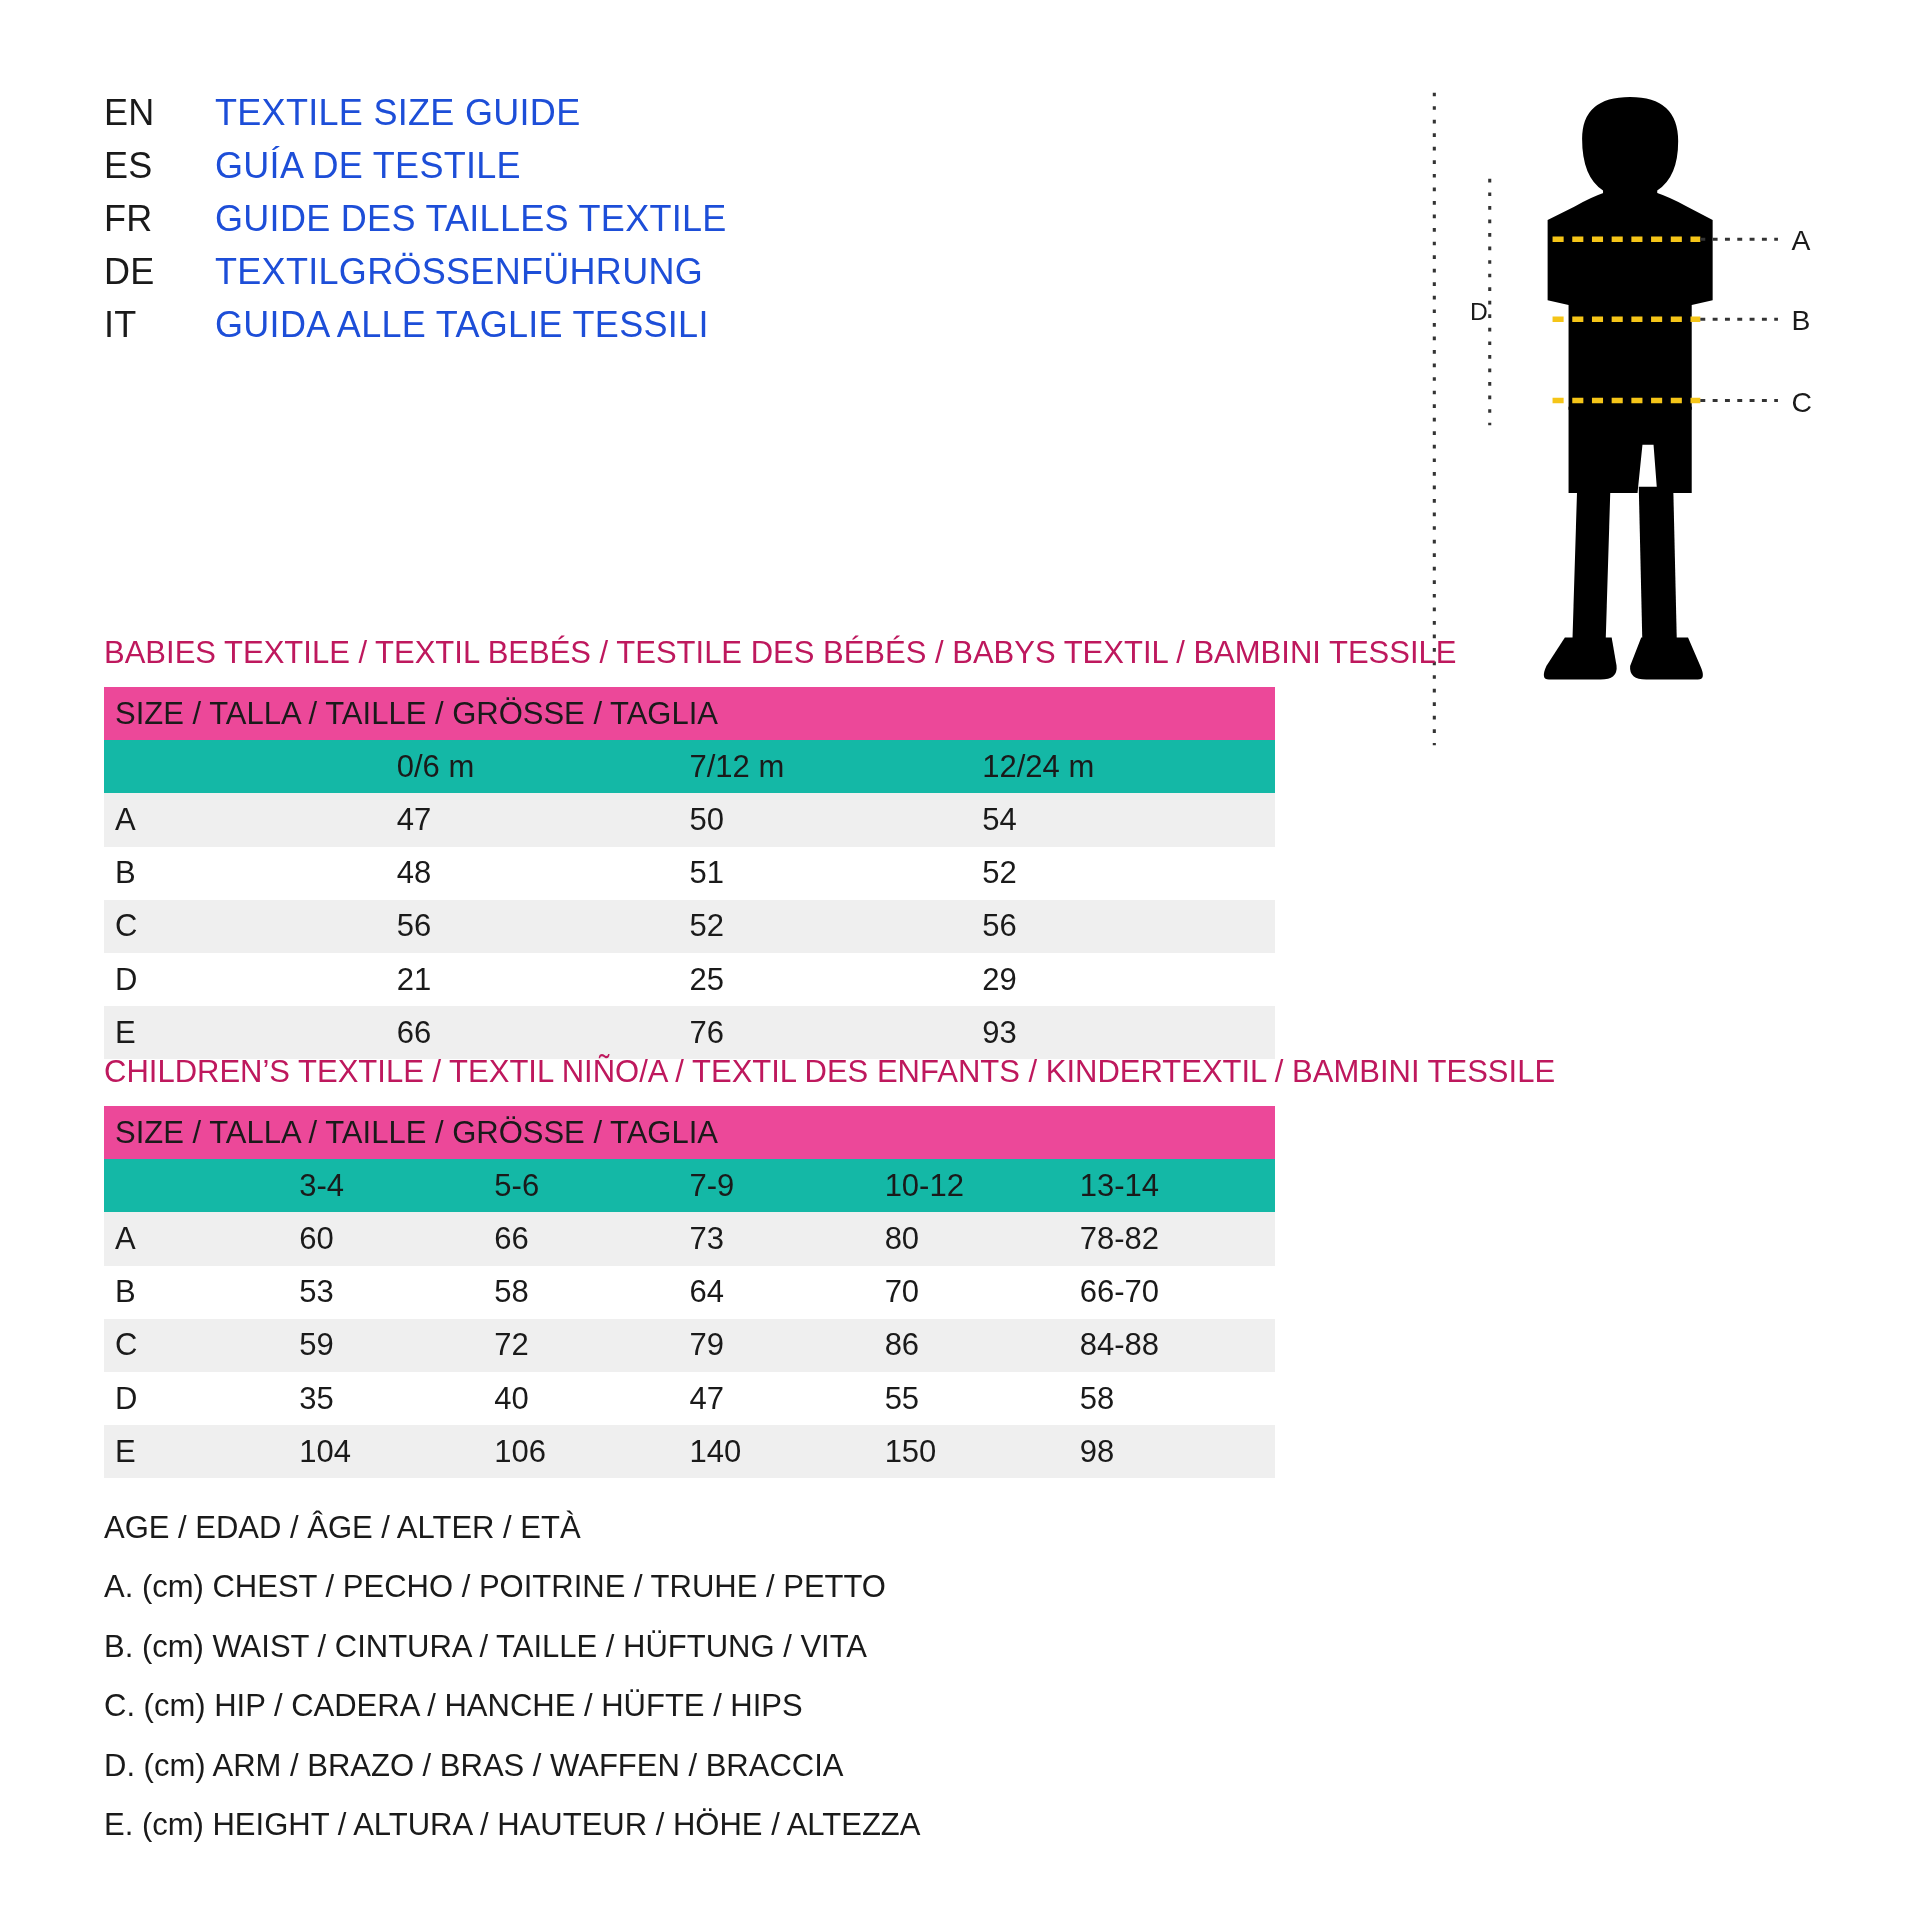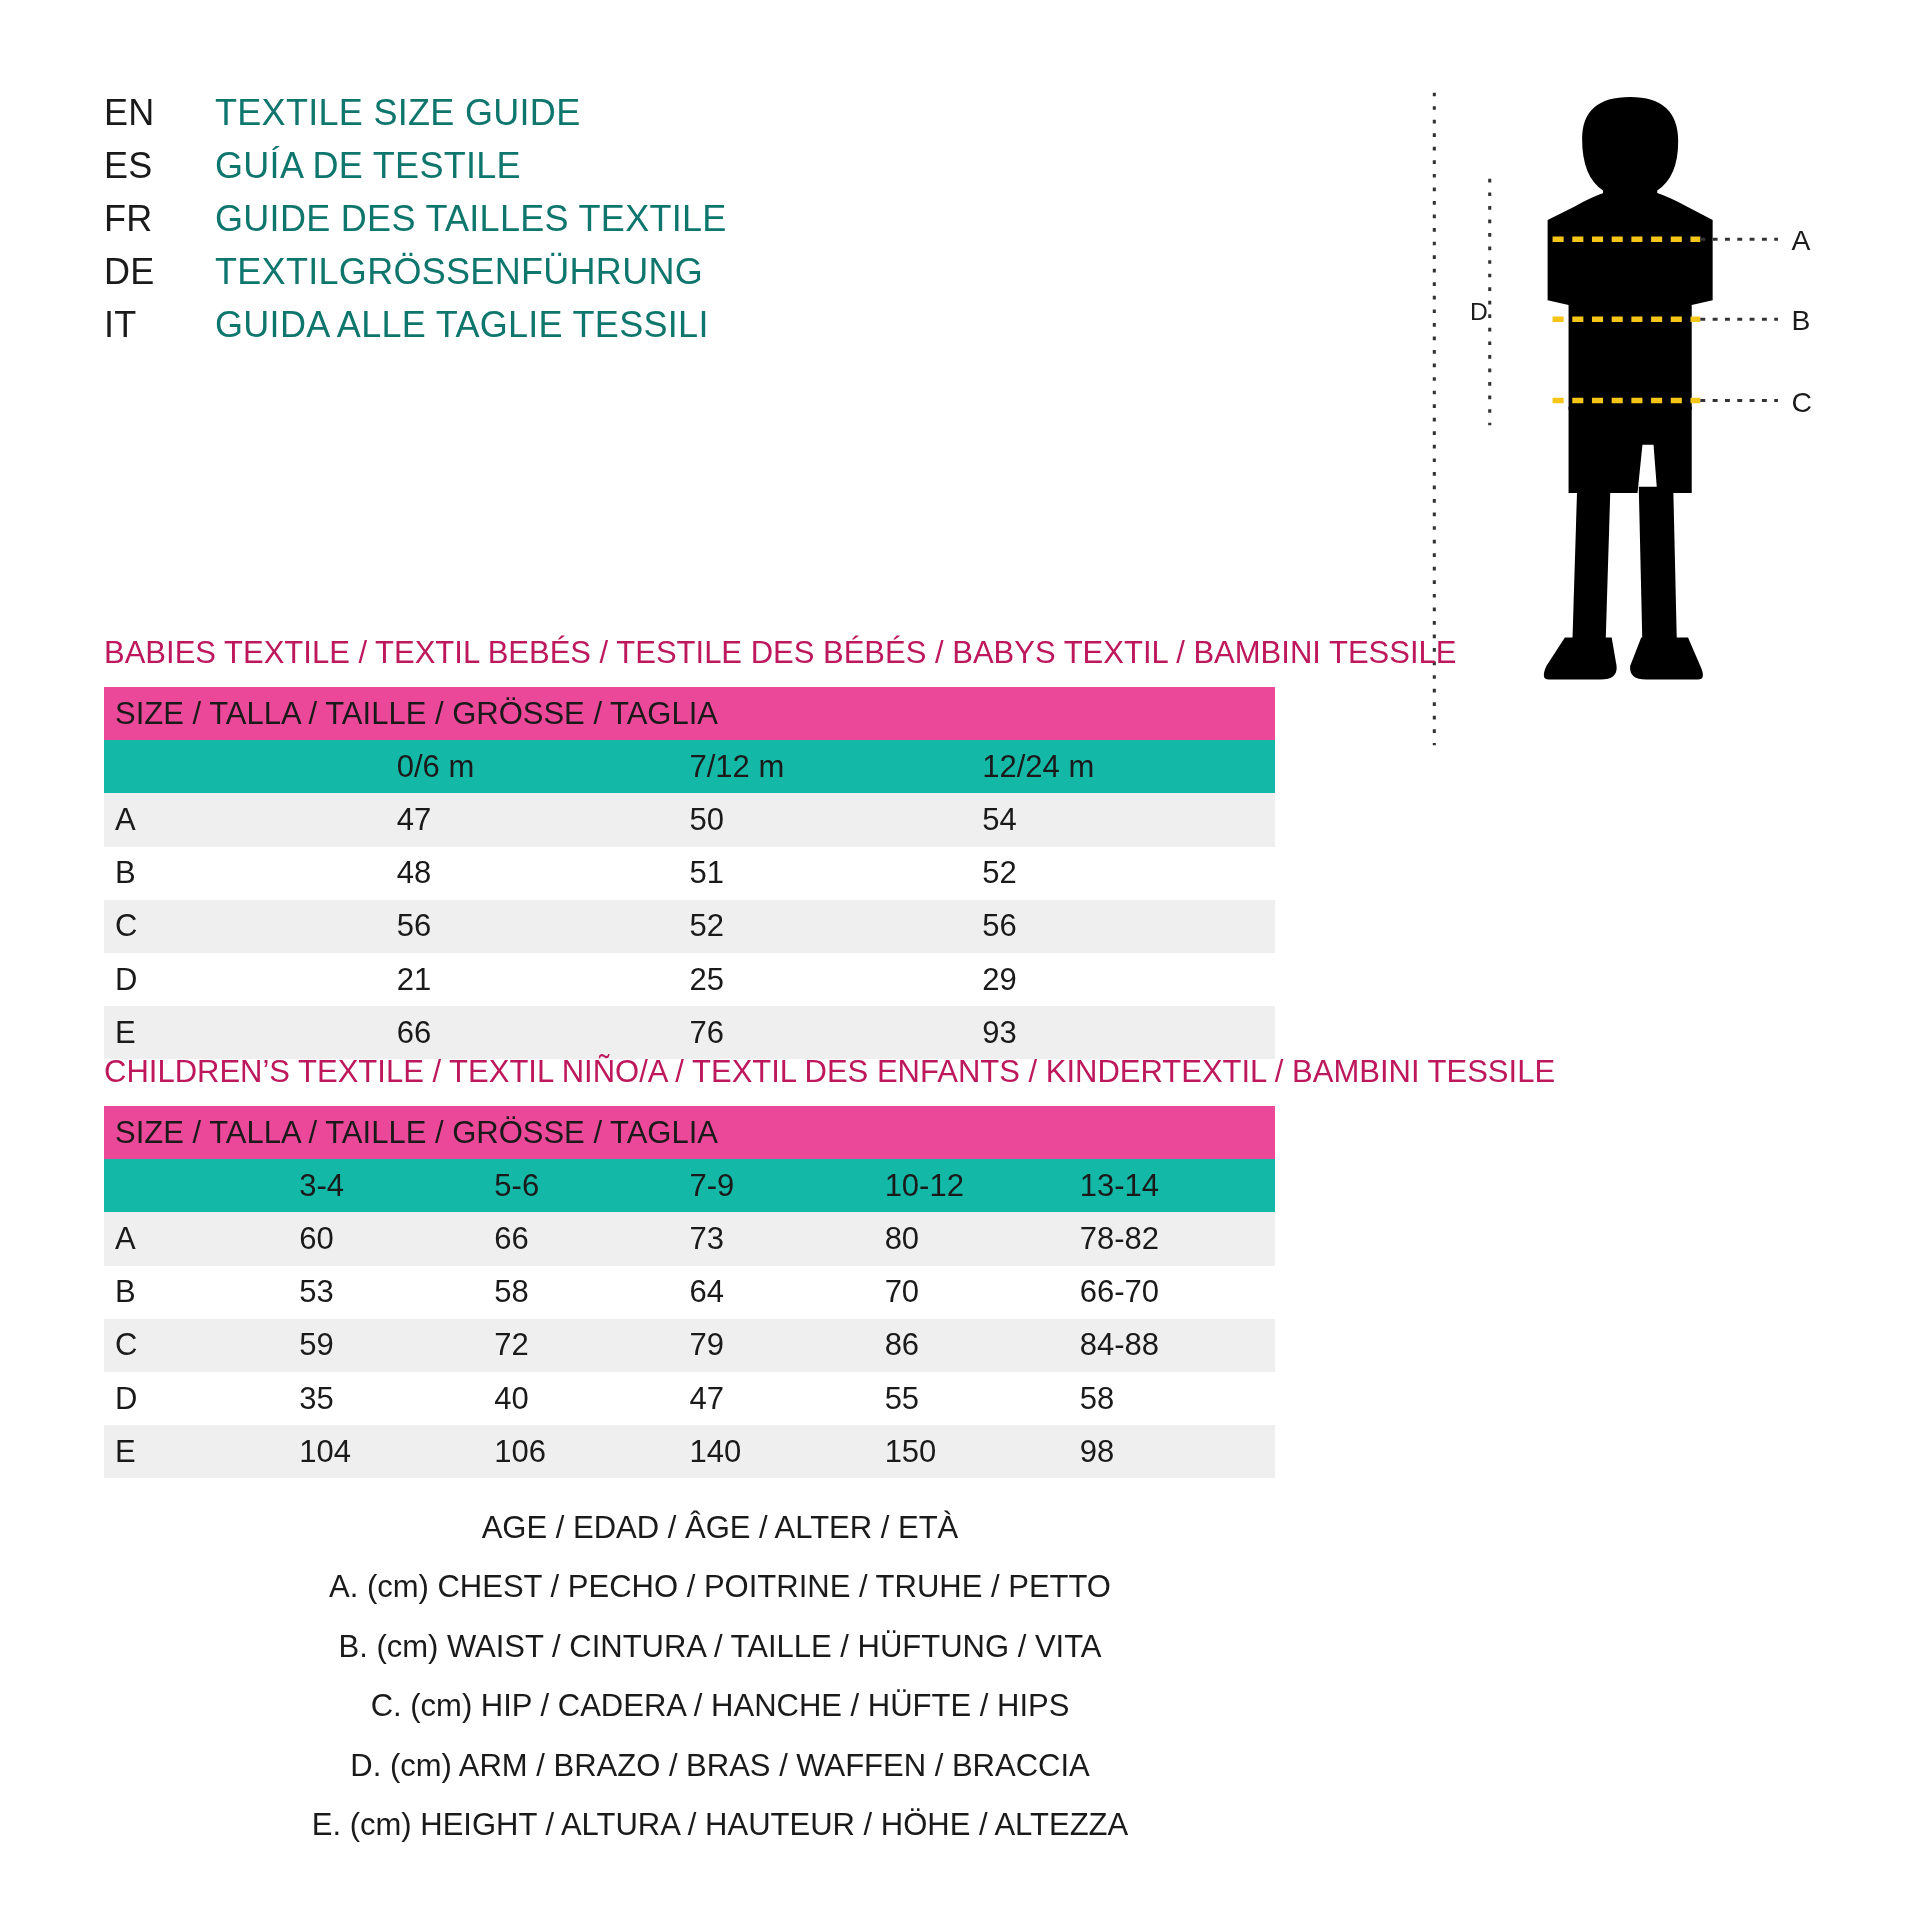--- a/index.html
+++ b/index.html
@@ -38,21 +38,21 @@
   }
   .lang-code {
     width: 111px;
     font-size: 36px;
     letter-spacing: 0.3px;
     color: #1a1a1a;
   }
   .lang-title {
     font-size: 36px;
     letter-spacing: 0.3px;
-    color: #0f766e;
+    color: #1d4ed8;
   }
 
   
   .figure {
     position: absolute;
     left: 1386px;
     top: 80px;
     width: 468px;
     height: 678px;
   }
@@ -100,21 +100,20 @@
   .legend {
     position: absolute;
     left: 68px;
     width: 1232px;
   }
   .legend-line {
     font-size: 31px;
     color: #1a1a1a;
     margin-bottom: 23.4px;
     white-space: nowrap;
-    text-align: center;
   }
 </style>
 </head>
 <body>
 
 <div class="page">
 
   <div class="lang-block">
     <div class="lang-row">
       <div class="lang-code">EN</div>

